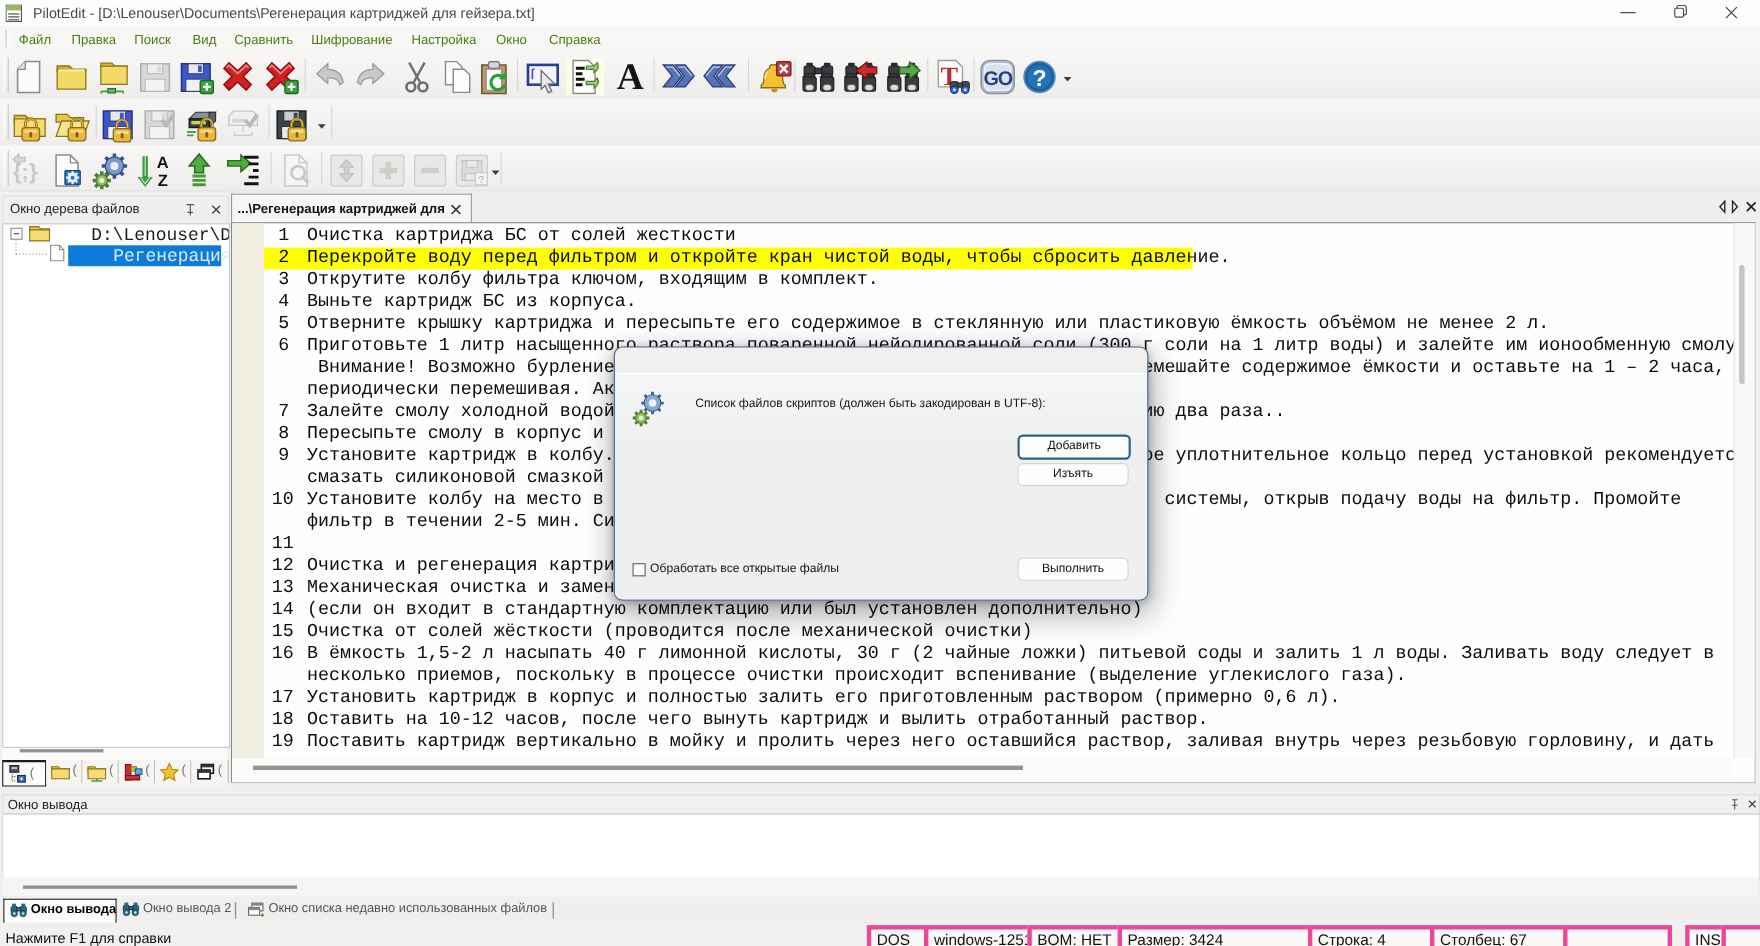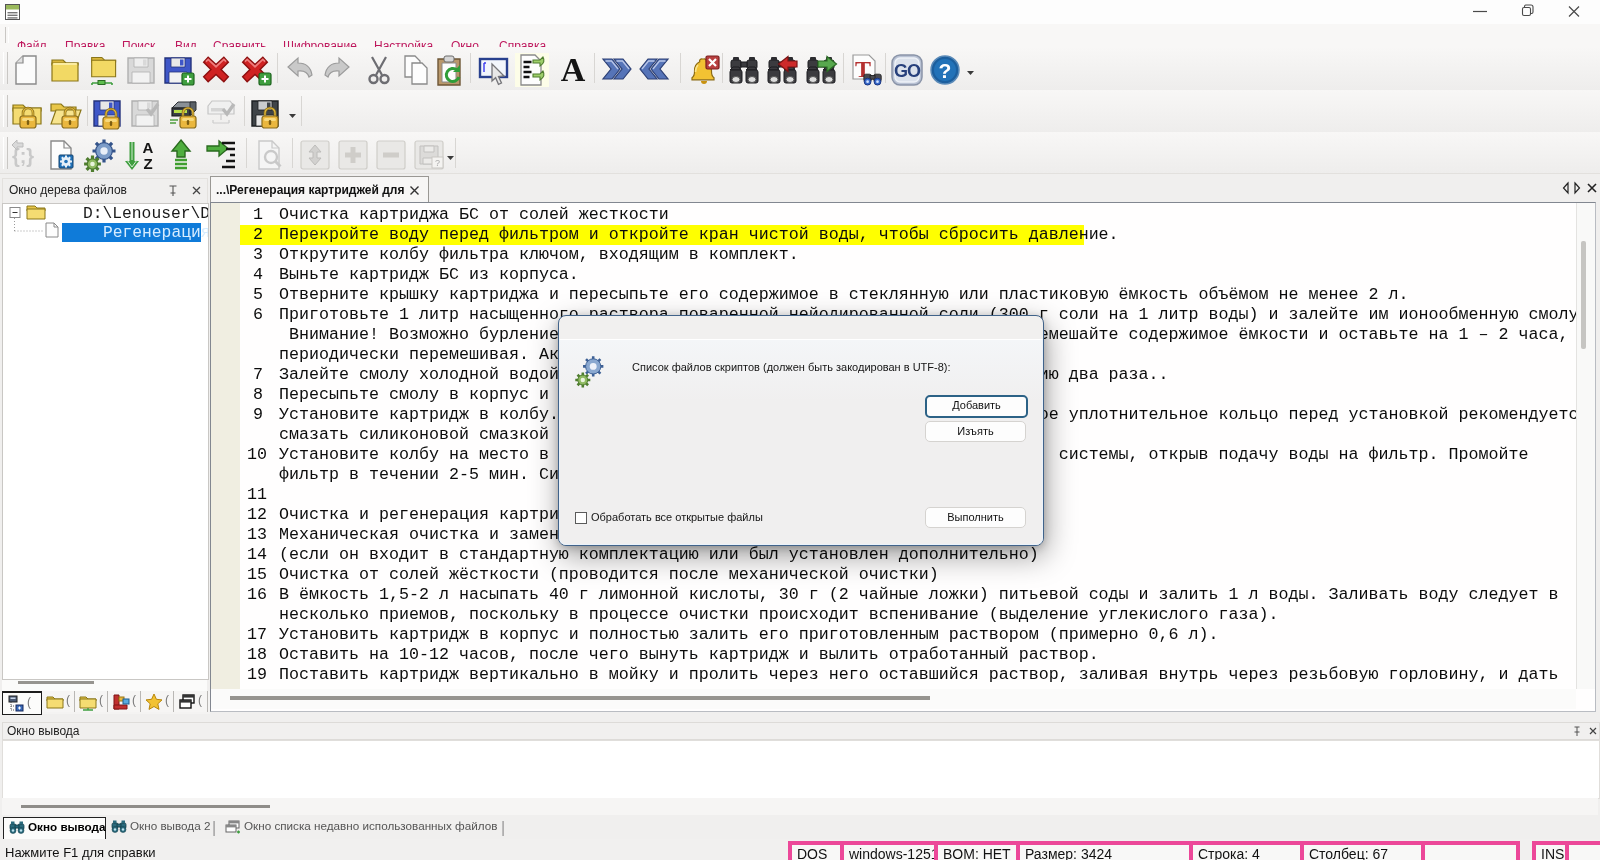--- a/index.html
+++ b/index.html
@@ -3,21 +3,21 @@
 <style>
   html,body{margin:0;padding:0;}
   body{width:1600px;height:860px;position:relative;overflow:hidden;
        font-family:"Liberation Sans",sans-serif;background:#f0efee;}
   .abs{position:absolute;}
   pre{margin:0;}
   .mono{font-family:"Liberation Mono",monospace;padding-left:36px;}
   #titlebar{left:0;top:0;width:1600px;height:24px;background:#fdfdfd;}
   #titletext{left:30px;top:4px;font-size:13px;color:#4a4a4a;}
   #menubar{left:0;top:24px;width:1600px;height:23px;background:#f8f7f6;}
-  .mi{top:15px;font-size:12px;color:#be185d;}
+  .mi{top:5px;font-size:12px;color:#4d7c0f;}
   .tbrow{left:0;width:1600px;height:42px;background:linear-gradient(#f8f7f6,#eeedec);}
   #tb1{top:47px;height:43px;}
   #tb2{top:90px;}
   #tb3{top:132px;border-bottom:1px solid #e2e0dd;height:41px;}
   .grip{left:3px;top:5px;width:3px;height:32px;border-left:1px solid #fff;border-right:1px solid #c9c7c4;}
   .tsep{width:1px;background:#d8d6d3;top:6px;height:30px;}
   .ticon{top:6px;width:34px;height:34px;}
   .ticon svg{position:absolute;left:0;top:0;}
   #lpanel-head{left:2px;top:178px;width:204px;height:24px;background:#f0efee;border:1px solid #e3e1de;font-size:12px;color:#222;}
   #tree{left:2px;top:203px;width:205px;height:475px;background:#fff;border:1px solid #c9c7c4;overflow:hidden;}
@@ -53,20 +53,21 @@
 </style></head>
 <body>
 <div class="abs" id="titlebar">
   <svg class="abs" style="left:5px;top:4px" width="15" height="16" viewBox="0 0 15 16">
     <rect x="0.5" y="0.5" width="14" height="15" fill="#fff" stroke="#555"></rect>
     <rect x="1" y="1" width="13" height="4.5" fill="#9ab95c"></rect>
     <rect x="2.5" y="8" width="10" height="1.4" fill="#777"></rect>
     <rect x="2.5" y="10.6" width="10" height="1.4" fill="#777"></rect>
     <rect x="2.5" y="13.2" width="10" height="1.4" fill="#777"></rect>
   </svg>
+  <div class="abs" id="titletext">PilotEdit - [D:\Lenouser\Documents\Регенерация картриджей для гейзера.txt]</div>
   <svg class="abs" style="left:1467px;top:0" width="133" height="24" viewBox="0 0 133 24">
     <path d="M6 11.5 h14" stroke="#4a4a4a" stroke-width="1.2" fill="none"></path>
     <rect x="55.5" y="7.5" width="8" height="8" rx="1.5" fill="none" stroke="#4a4a4a" stroke-width="1.1"></rect>
     <path d="M57.5 7.5 v-1 a1.5 1.5 0 0 1 1.5-1.5 h5 a2 2 0 0 1 2 2 v5 a1.5 1.5 0 0 1-1.5 1.5 h-1" fill="none" stroke="#4a4a4a" stroke-width="1.1"></path>
     <path d="M102 6.5 l10 10 M112 6.5 l-10 10" stroke="#4a4a4a" stroke-width="1.2"></path>
   </svg>
 </div>
 <div class="abs" id="menubar">
   <div class="abs" style="left:5px;top:3px;width:2px;height:16px;border-left:1px solid #c9c7c4;border-right:1px solid #fff;"></div>
   <div class="abs mi" style="left:17px">Файл</div>

